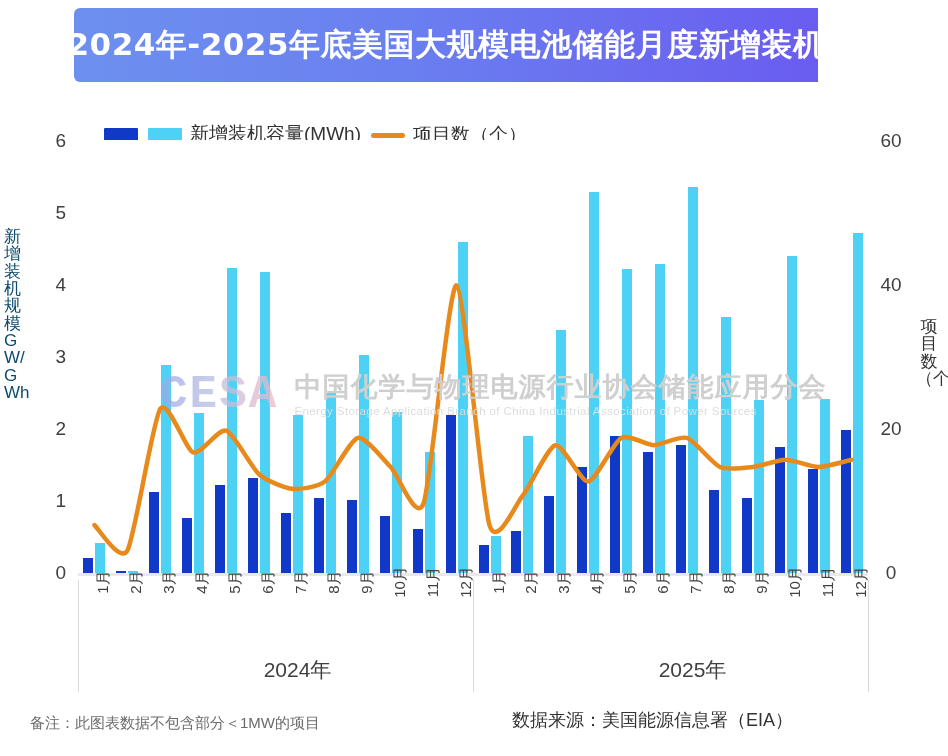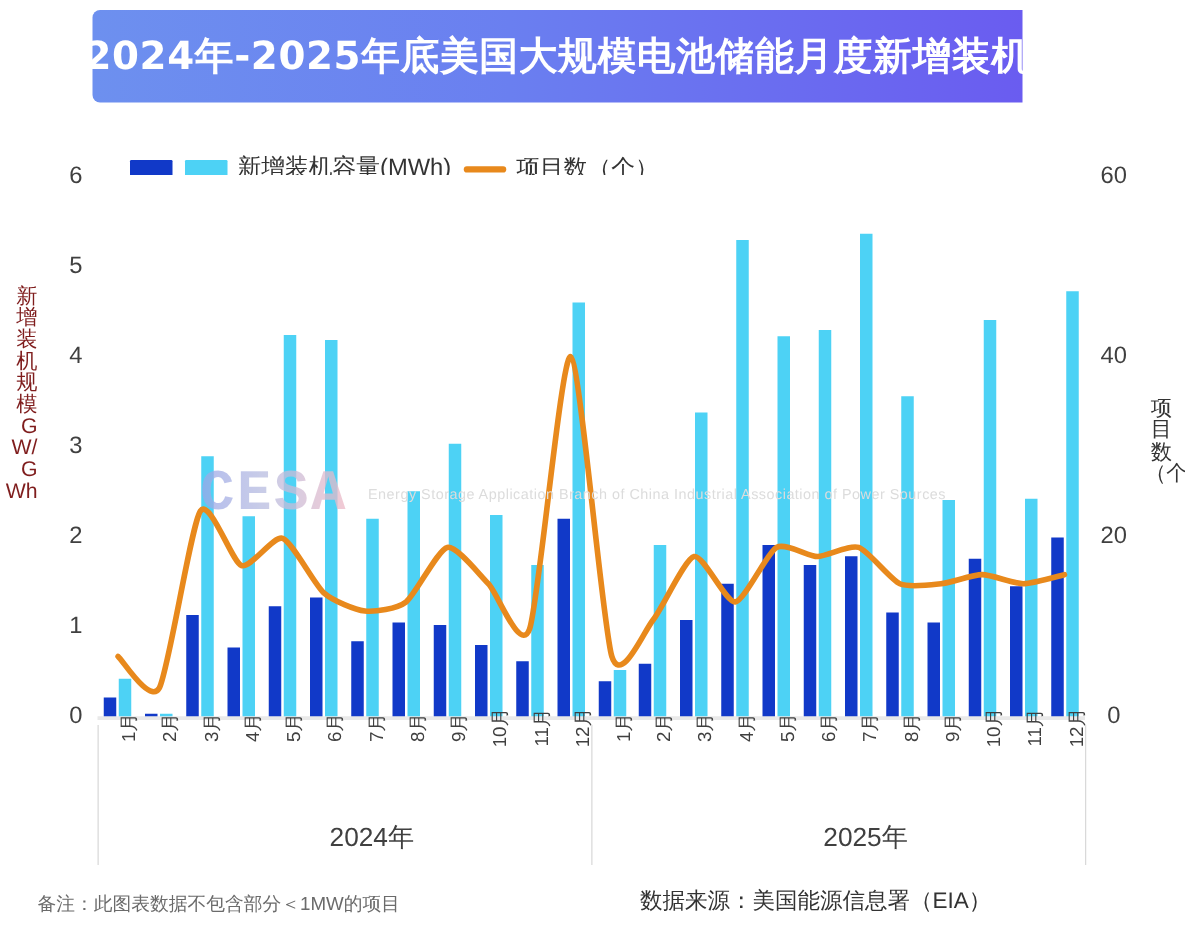--- a/index.html
+++ b/index.html
@@ -27,21 +27,21 @@
   .legend-item{display:flex;align-items:center;gap:8px;}
   .swatch{width:34px;height:15px;display:block;border-radius:1px;}
   .swatch-line{width:34px;height:5px;display:block;border-radius:3px;}
   .legend-label{font-size:19px;color:#333;white-space:nowrap;}
   .squiggle{
      border-bottom:2px dotted #e45a4f;
   }
   
   .ytitle-left{
     position:absolute;left:4px;top:228px;width:26px;
-    font-size:17px;color:#7f1d1d;line-height:1.02;text-align:right;
+    font-size:17px;color:#0c4a6e;line-height:1.02;text-align:left;
     word-break:break-all;
   }
   .ytitle-right{
     position:absolute;right:6px;top:318px;width:26px;
     font-size:17px;color:#333;line-height:1.02;text-align:center;
     word-break:break-all;
   }
   .ytick{
     position:absolute;font-size:19px;color:#404040;
   }
@@ -248,20 +248,21 @@
     </div>
   <svg class="lineSvg" id="lineSvg" viewBox="0 0 790 436" preserveAspectRatio="none">
       <path d="M 16.46 385.13 C 20.14 387.98, 42.00 423.59, 49.38 410.57 C 56.75 397.54, 74.92 279.85, 82.29 268.87 C 89.66 257.88, 107.83 310.03, 115.21 312.47 C 122.58 314.91, 140.75 288.23, 148.13 290.67 C 155.50 293.11, 173.67 327.76, 181.04 334.27 C 188.41 340.78, 206.58 347.99, 213.96 348.80 C 221.33 349.61, 239.50 347.23, 246.87 341.53 C 254.25 335.84, 272.42 299.56, 279.79 297.93 C 287.16 296.31, 305.33 319.68, 312.71 327.00 C 320.08 334.32, 338.25 383.68, 345.63 363.33 C 353.00 342.99, 371.17 142.89, 378.54 145.33 C 385.91 147.77, 404.08 361.53, 411.46 385.13 C 418.83 408.74, 437.00 365.02, 444.37 356.07 C 451.75 347.11, 469.92 306.83, 477.29 305.20 C 484.66 303.57, 502.83 342.35, 510.21 341.53 C 517.58 340.72, 535.75 302.00, 543.13 297.93 C 550.50 293.86, 568.67 305.20, 576.04 305.20 C 583.41 305.20, 601.58 295.49, 608.96 297.93 C 616.33 300.37, 634.50 323.74, 641.88 327.00 C 649.25 330.26, 667.42 327.81, 674.79 327.00 C 682.16 326.19, 700.33 319.73, 707.71 319.73 C 715.08 319.73, 733.25 327.00, 740.63 327.00 C 748.00 327.00, 769.86 320.55, 773.54 319.73" fill="none" stroke="#e8891c" stroke-width="4.5" stroke-linecap="round" stroke-linejoin="round"></path>
     </svg>
   <div class="baseline"></div>
 </div>
 
 <div class="wm">
   <div class="wm-cesa">CESA</div>
   <div>
+    <div class="wm-cn">中国化学与物理电源行业协会储能应用分会</div>
     <div class="wm-en">Energy Storage Application Branch of China Industrial Association of Power Sources</div>
   </div>
 </div>
 
 <div class="xlabels" id="xlabels">
     <div class="xslot">
       <span class="xlab">1月</span>
     </div>
     <div class="xslot">
       <span class="xlab">2月</span>

